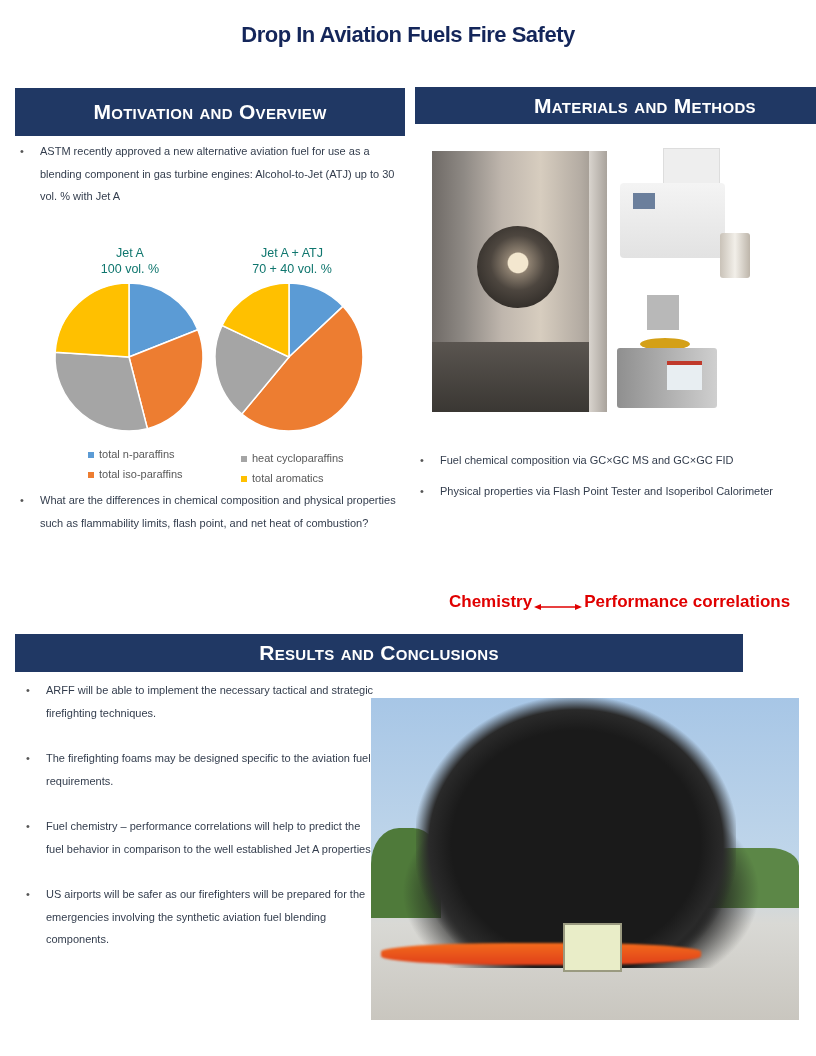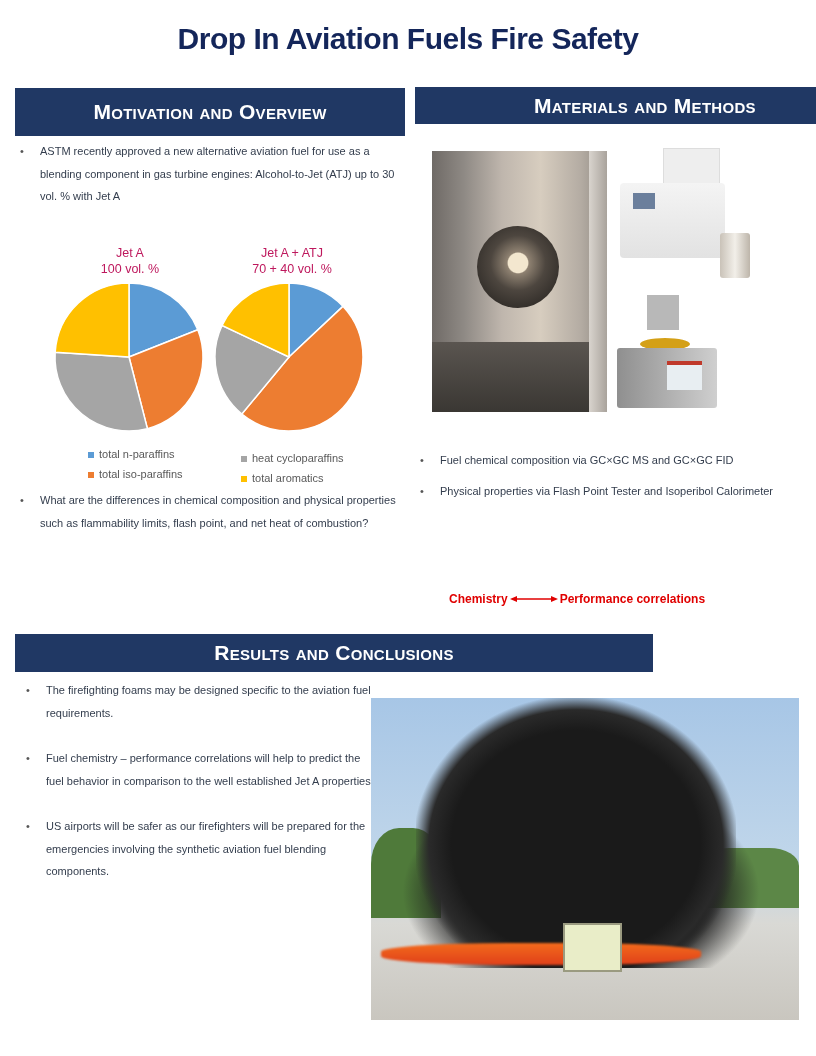--- a/index.html
+++ b/index.html
@@ -1,40 +1,40 @@
 <!DOCTYPE html>
 <html><head>
 <meta charset="utf-8">
 <style>
   html, body { margin: 0; padding: 0; background: #ffffff; }
   body { width: 816px; height: 1056px; position: relative; overflow: hidden;
          font-family: "Liberation Sans", sans-serif; color: #333d4d; }
   .title { position: absolute; left: 0; top: 22px; width: 816px; text-align: center;
-           font-family: "Liberation Sans", sans-serif; font-weight: bold; font-size: 30px;
+           font-family: "Liberation Sans", sans-serif; font-weight: bold; font-size: 22px;
            color: #14265a; letter-spacing: -0.5px; }
   .banner { position: absolute; background: #203864; color: #ffffff; text-align: center;
             font-family: "Liberation Sans", sans-serif; font-weight: bold;
             font-variant: small-caps; font-size: 21px; letter-spacing: 0.3px;
             display: flex; align-items: center; justify-content: center; }
   .banner-left { left: 15px; top: 88px; width: 390px; height: 48px; }
   .banner-right { left: 415px; top: 87px; width: 460px; height: 37px; }
-  .banner-bottom { left: 15px; top: 634px; width: 638px; height: 38px; }
+  .banner-bottom { left: 15px; top: 634px; width: 728px; height: 38px; }
 
   ul.bullets { position: absolute; margin: 0; padding: 0; list-style: none; }
   ul.bullets li { position: relative; padding-left: 22px; font-size: 11px; line-height: 22.5px; color: #333d4d; }
   ul.bullets li::before { content: "•"; position: absolute; left: 2px; top: 0; font-size: 11px; color: #555; }
 
   .m1 { left: 18px; top: 140px; width: 385px; }
   .m2 { left: 18px; top: 489px; width: 385px; }
   .mm { left: 418px; top: 449px; width: 390px; }
   .mm li { margin-bottom: 8px; line-height: 19.5px; }
   .rc { left: 24px; top: 679px; width: 350px; }
   .rc li { margin-bottom: 23px; }
 
-  .pie-title { position: absolute; text-align: center; font-size: 12.5px; line-height: 16px; color: #be185d; }
+  .pie-title { position: absolute; text-align: center; font-size: 12.5px; line-height: 16px; color: #0f766e; }
   .pt1 { left: 70px; top: 245px; width: 120px; }
   .pt2 { left: 232px; top: 245px; width: 120px; }
   svg.pies { position: absolute; left: 40px; top: 275px; }
   .legend { position: absolute; font-size: 11px; color: #595959; line-height: 20px; }
   .legend .sw { display: inline-block; width: 6px; height: 6px; margin-right: 5px; vertical-align: middle; }
   .lg1 { left: 88px; top: 444px; }
   .lg2 { left: 241px; top: 448px; }
 
   .photo { position: absolute; overflow: hidden; }
   .chamber { left: 432px; top: 151px; width: 175px; height: 261px;
@@ -56,22 +56,22 @@
 
   .fire { left: 371px; top: 698px; width: 428px; height: 322px;
           background: linear-gradient(180deg, #a7c6e6 0%, #c0d6ea 50%, #d9d9d5 70%, #c9c6bf 100%); }
   .fire .trees-l { position:absolute; left:0; top:130px; width:70px; height:90px; background:#4f7a3a; border-radius:40% 40% 0 0; }
   .fire .trees-r { position:absolute; right:0; top:150px; width:100px; height:60px; background:#5c8747; border-radius:30% 30% 0 0; }
   .fire .smoke { position:absolute; left:45px; top:0; width:320px; height:265px; background: radial-gradient(ellipse at 50% 55%, #1a1a1a 0 55%, #2a2a2a 65%, rgba(40,40,40,0) 72%); }
   .fire .smoke2 { position:absolute; left:30px; top:80px; width:360px; height:190px; background: radial-gradient(ellipse at 50% 60%, #1c1c1c 0 50%, rgba(30,30,30,0) 70%); }
   .fire .flames { position:absolute; left:10px; top:245px; width:320px; height:22px; background: linear-gradient(180deg, #f36b1c, #e0401a); border-radius:40%; filter: blur(1px); }
   .fire .truck { position:absolute; left:192px; top:225px; width:55px; height:45px; background:#e9edc8; border:2px solid #9a9a80; }
 
-  .arrowline { display:flex; position:absolute; left:449px; top:592px; align-items:center;
-               font-weight:bold; font-size:12px; color:#e00000; }
+  .arrowline { display:flex; position:absolute; left:449px; top:592px; align-items:flex-end;
+               font-weight:bold; font-size:17px; color:#e00000; }
   .arrowline svg { margin: 0 2px; }
 </style>
 </head>
 <body>
 
 <div class="title">Drop In Aviation Fuels Fire Safety</div>
 
 <div class="banner banner-left">Motivation and Overview</div>
 
 <ul class="bullets m1">
@@ -146,20 +146,21 @@
     <line x1="6" y1="5" x2="42" y2="5" stroke="#e00000" stroke-width="1.3"></line>
     <polygon points="0,5 7,2 7,8" fill="#e00000"></polygon>
     <polygon points="48,5 41,2 41,8" fill="#e00000"></polygon>
   </svg>
   <span>Performance correlations</span>
 </div>
 
 <div class="banner banner-bottom">Results and Conclusions</div>
 
 <ul class="bullets rc">
+  <li>ARFF will be able to implement the necessary tactical and strategic firefighting techniques.</li>
   <li>The firefighting foams may be designed specific to the aviation fuel requirements.</li>
   <li>Fuel chemistry – performance correlations will help to predict the fuel behavior in comparison to the well established Jet A properties.</li>
   <li>US airports will be safer as our firefighters will be prepared for the emergencies involving the synthetic aviation fuel blending components.</li>
 </ul>
 
 <div class="photo fire">
   <div class="trees-l"></div>
   <div class="trees-r"></div>
   <div class="smoke2"></div>
   <div class="smoke"></div>

